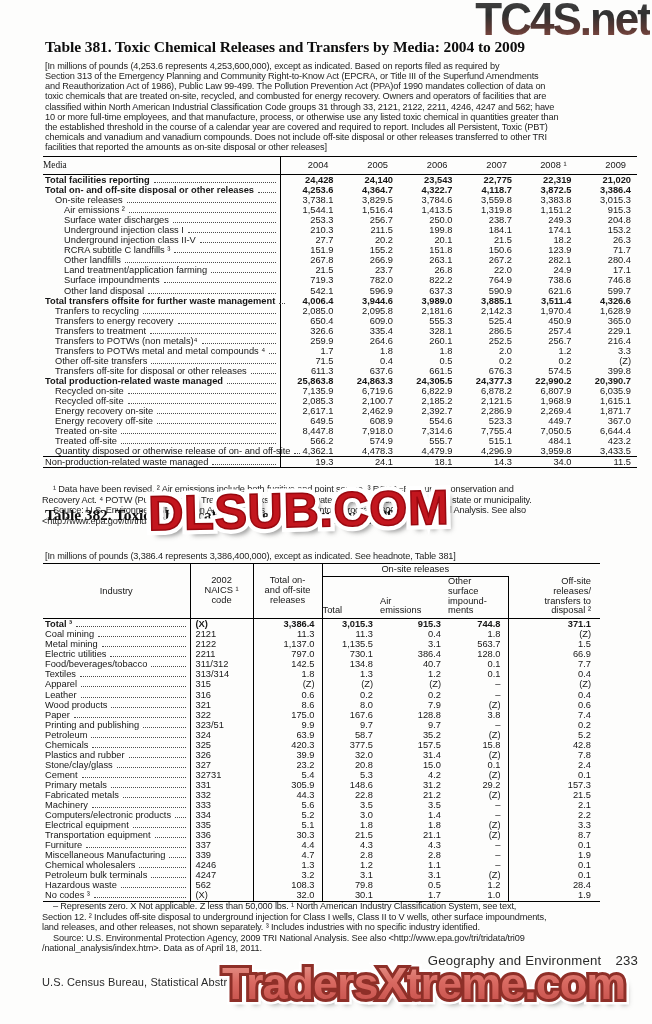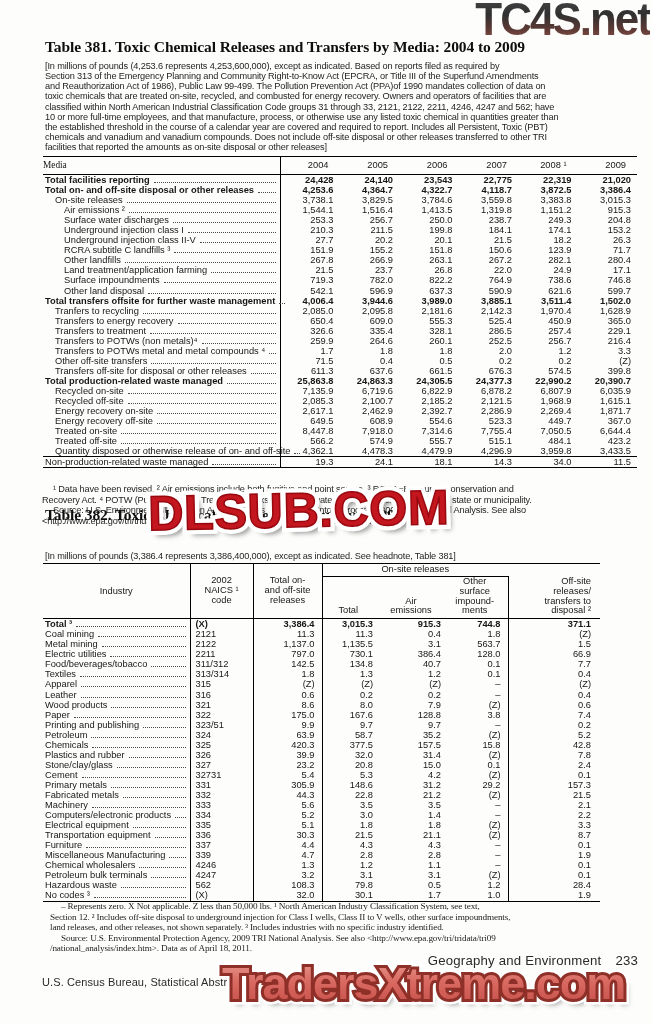--- a/index.html
+++ b/index.html
@@ -37,21 +37,21 @@
   td.lbl .leader{flex:1 1 auto;border-bottom:1.1px dotted #4a4a4a;margin:0 4px 1.5px 4px;min-width:6px;}
   .ind0{padding-left:2px;} .ind1{padding-left:12px;} .ind2{padding-left:21px;}
 
   
   #t382{width:557px;border-top:1.6px solid #000;border-bottom:1.6px solid #000;}
   #t382 thead th{border-bottom:1.1px solid #000;}
   #t382 .v{border-right:1px solid #000;}
   #t382 th.industry-h{vertical-align:middle;text-align:center;font-size:9.3px;}
   #t382 th.naics-h,#t382 th.totrel-h{vertical-align:middle;text-align:center;line-height:9.8px;}
   #t382 th.group-h{text-align:center;vertical-align:top;height:12px;border-bottom:1px solid #000;}
-  #t382 th.sub-h{text-align:center;padding-right:6px;vertical-align:bottom;line-height:9.8px;padding-bottom:2px;}
+  #t382 th.sub-h{text-align:left;padding-right:6px;vertical-align:bottom;line-height:9.8px;padding-bottom:2px;}
   #t382 th.offsite-h{text-align:right;padding-right:9px;vertical-align:bottom;line-height:9.8px;padding-bottom:2px;margin-left:28px;}
   #t382 td.code{text-align:left;padding-left:5px;white-space:nowrap;}
   #t382 tr.b td{font-weight:bold;}
   #t382 .num{padding-right:7px;}
   #t382 td.off{padding-right:9px;}
 
   
   .footnotes{font-size:9.2px;line-height:10.6px;letter-spacing:-0.15px;color:#1d1d1d;}
   .footnotes div{white-space:nowrap;}
   .footnotes .fn-indent{padding-left:11px;}
@@ -287,21 +287,21 @@
           <div class="cellflex ind0">
             <span class="t">Total transfers offsite for further waste management</span>
             <span class="leader"></span>
           </div>
         </td>
         <td class="num">4,006.4</td>
         <td class="num">3,944.6</td>
         <td class="num">3,989.0</td>
         <td class="num">3,885.1</td>
         <td class="num">3,511.4</td>
-        <td class="num">1,502.0</td>
+        <td class="num">4,326.6</td>
       </tr>
       <tr>
         <td class="lbl ">
           <div class="cellflex ind1">
             <span class="t">Tranfers to recycling</span>
             <span class="leader"></span>
           </div>
         </td>
         <td class="num">2,085.0</td>
         <td class="num">2,095.8</td>
@@ -947,21 +947,21 @@
         <td class="code v">(X)</td>
         <td class="num v">32.0</td>
         <td class="num">30.1</td>
         <td class="num">1.7</td>
         <td class="num v">1.0</td>
         <td class="num off">1.9</td>
       </tr>
     </tbody>
 </table>
 
-<div class="abs footnotes" style="left:50px;top:901px;font-family:Liberation Serif, serif;">
+<div class="abs footnotes" style="left:42px;top:901px;">
     <div class="fn-indent">– Represents zero. X Not applicable. Z less than 50,000 lbs. ¹ North American Industry Classification System, see text,</div>
     <div>Section 12. ² Includes off-site disposal to underground injection for Class I wells, Class II to V wells, other surface impoundments,</div>
     <div>land releases, and other releases, not shown separately. ³ Includes industries with no specific industry identified.</div>
     <div class="fn-indent">Source: U.S. Environmental Protection Agency, 2009 TRI National Analysis. See also &lt;http://www.epa.gov/tri/tridata/tri09</div>
     <div>/national_analysis/index.htm&gt;. Data as of April 18, 2011.</div>
   </div>
 
 <div class="abs footer-right" style="right:14px;top:953px;">
   <span>Geography and Environment</span><span class="pgnum">233</span>
 </div>

